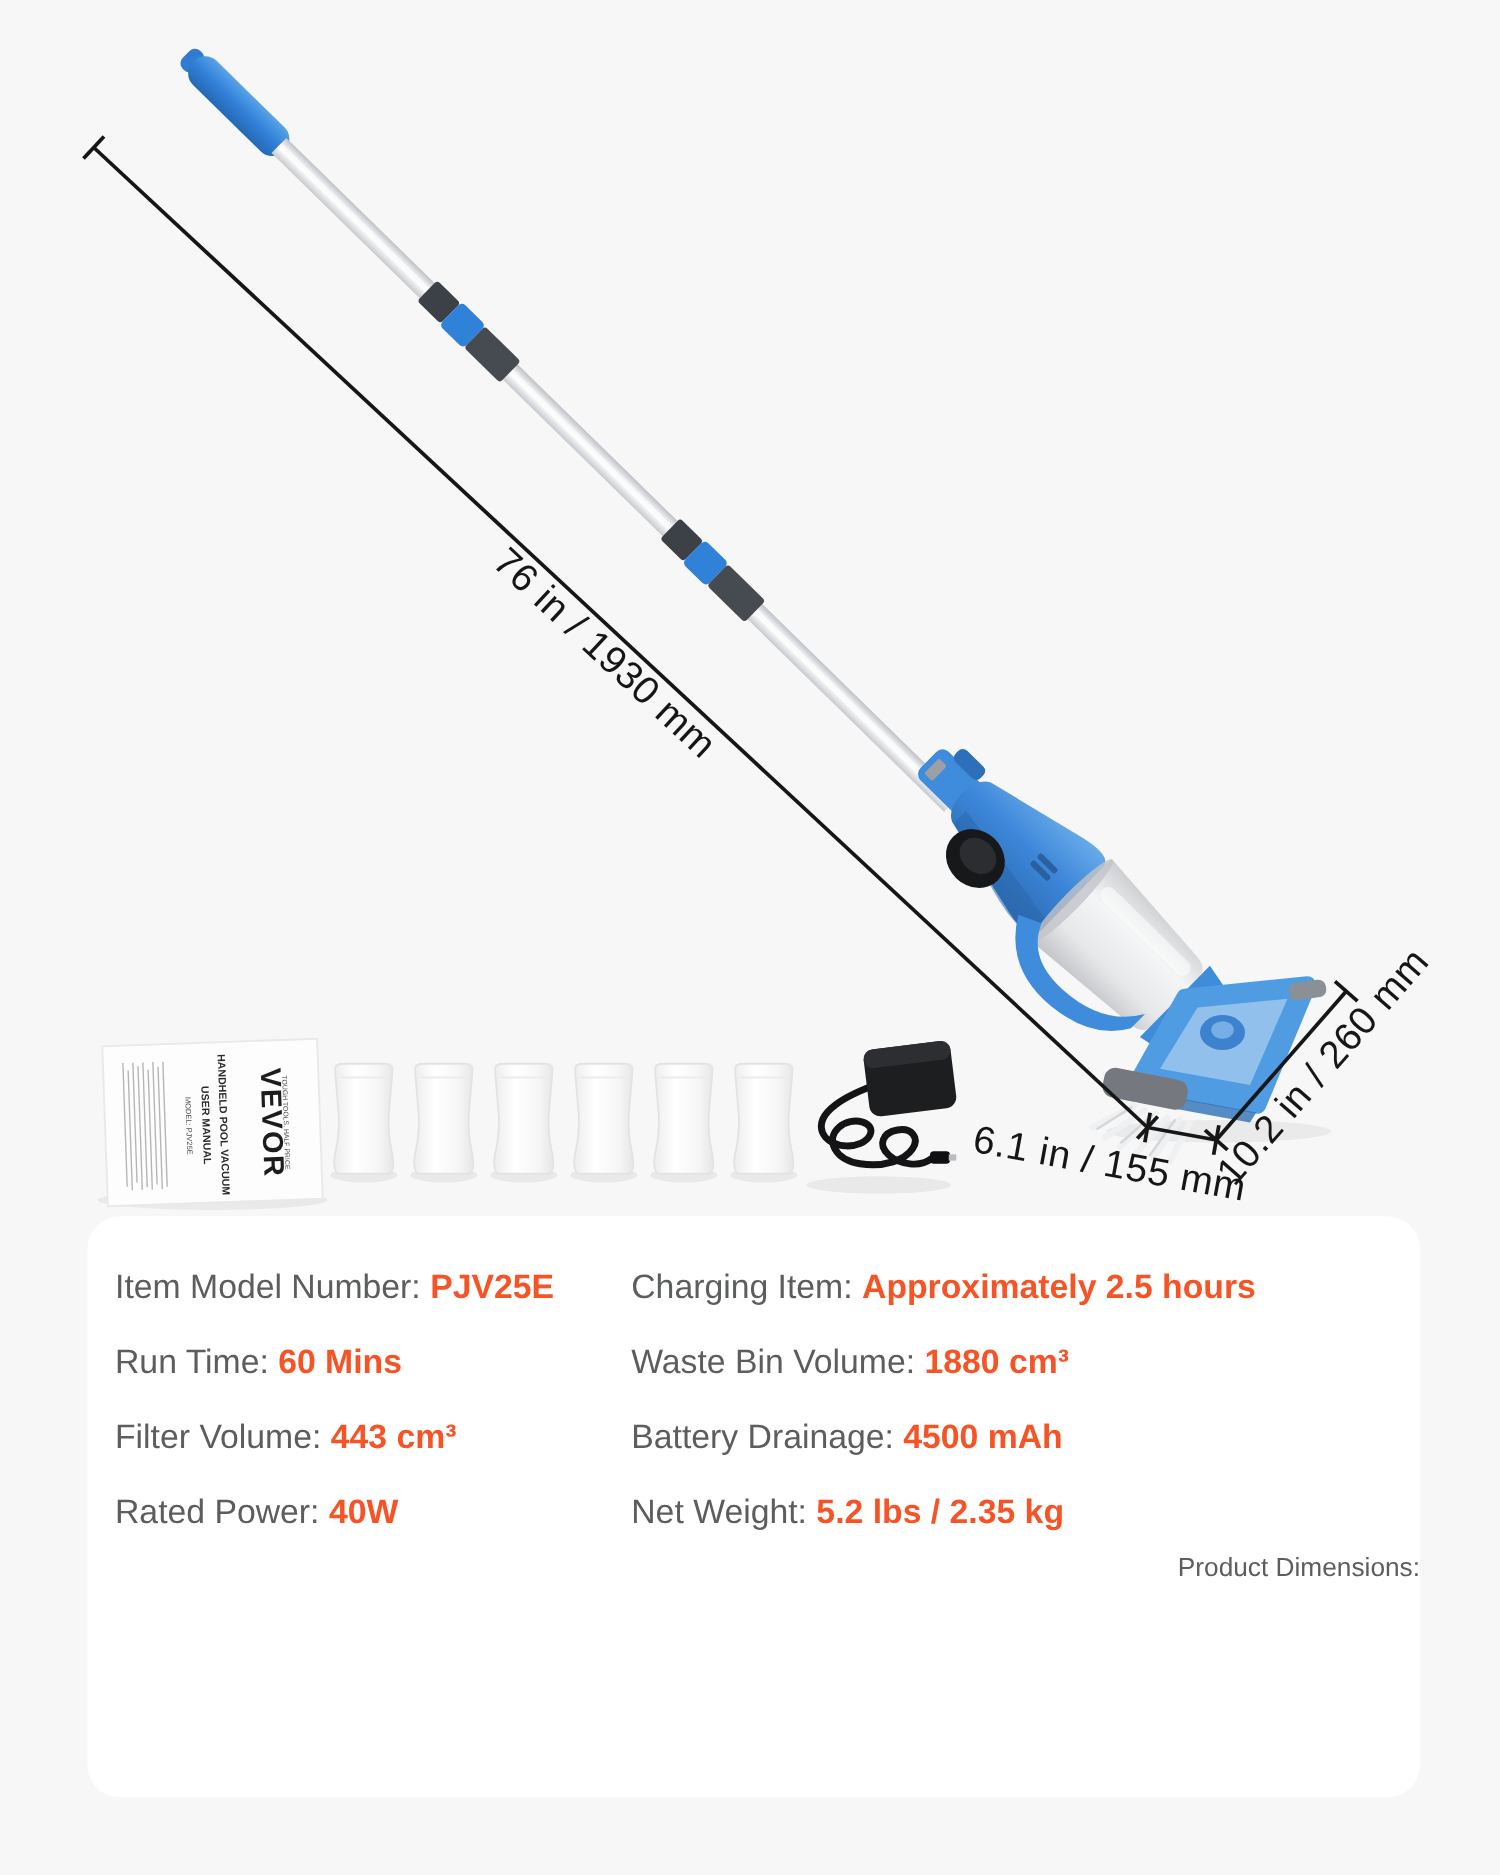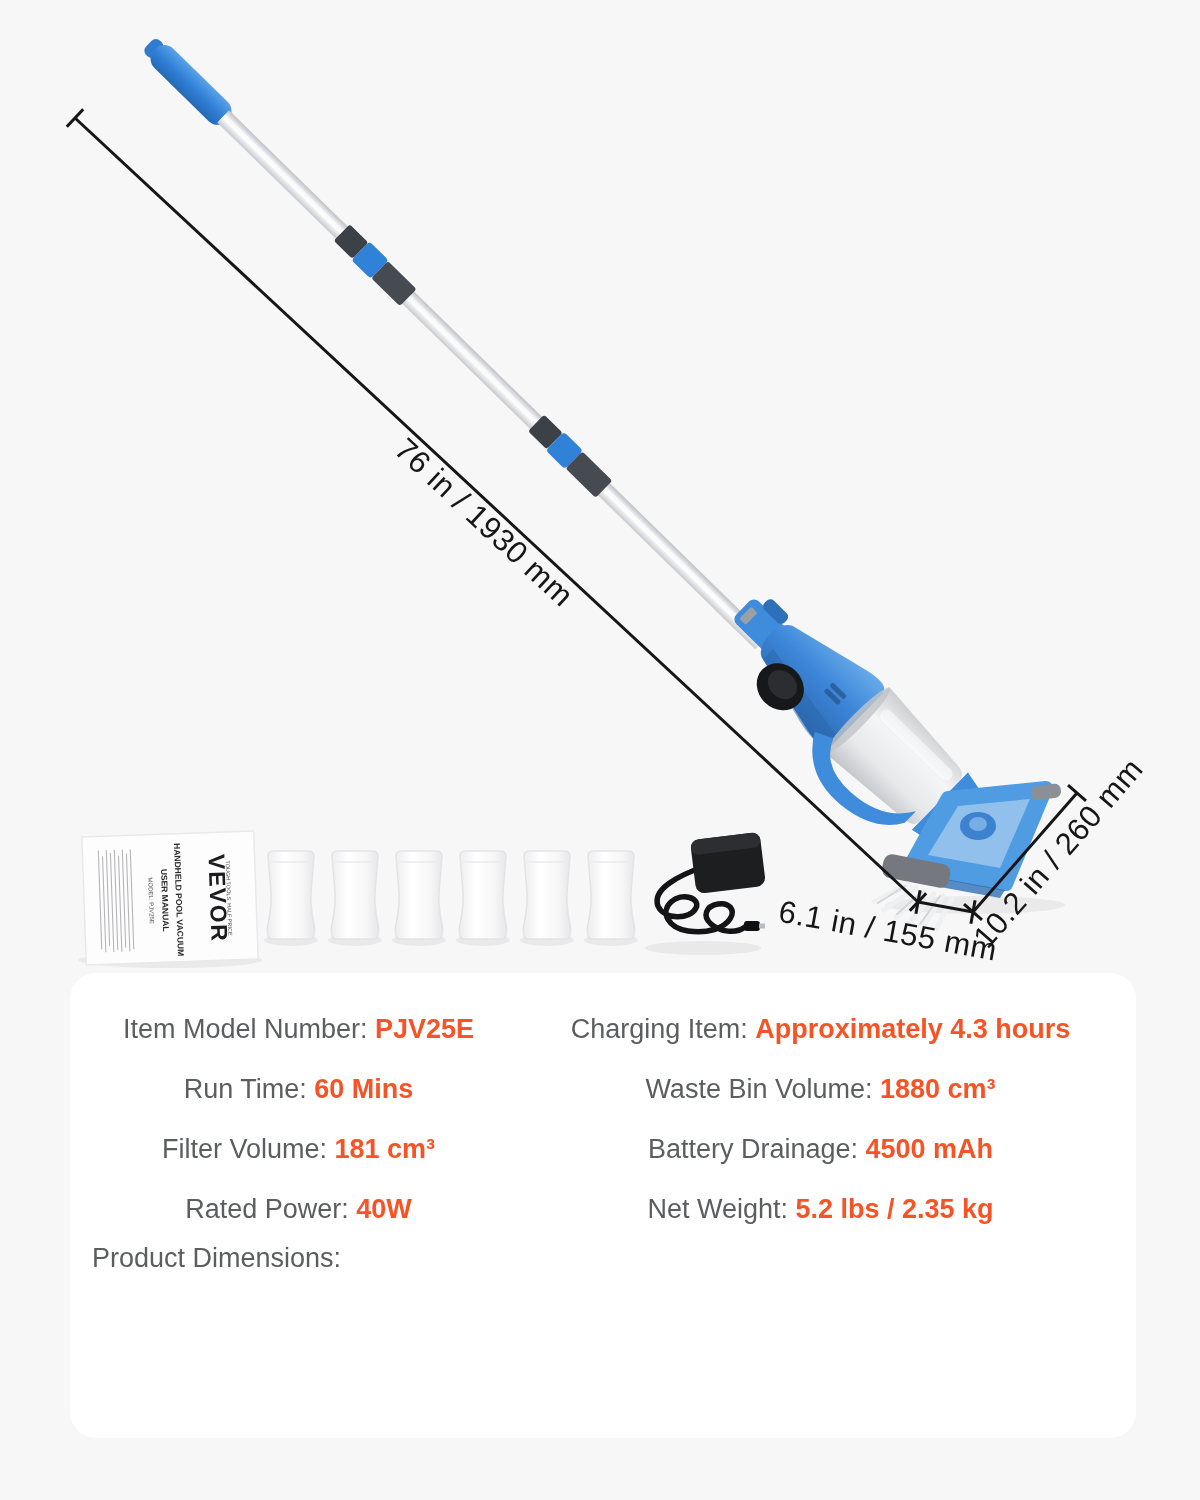--- a/index.html
+++ b/index.html
@@ -11,26 +11,25 @@
   .figure-wrap{position:absolute;left:0;top:0;width:1200px;height:970px;}
   .dim-text{fill:#161616;font-size:31px;font-family:"Liberation Sans",sans-serif;letter-spacing:0.5px;}
   .spec-panel{
     position:absolute;left:70px;top:973px;width:1066px;height:465px;
     background:#ffffff;border-radius:26px;box-sizing:border-box;
     padding:26px 0 0 22px;
   }
   .spec-grid{
     display:grid;grid-template-columns:413px auto;grid-auto-rows:60px;
     align-items:center;
-    text-align:center;
   }
   .spec-row{white-space:nowrap;font-size:27px;}
   .spec-label{color:#5c5d5f;}
   .spec-value{color:#f65426;font-weight:bold;}
-  .spec-dims{margin-top:4px;font-size:27px;}
+  .spec-dims{margin-top:4px;font-size:21px;text-align:right;}
   .spec-dims .spec-label{display:block;}
   .spec-dims .spec-value{display:block;margin-top:22px;white-space:nowrap;letter-spacing:-0.2px;}
 </style>
 </head>
 <body>
 
 <div class="figure-wrap">
 <svg viewBox="0 0 1200 970" width="1200" height="970">
   <defs>
     <linearGradient id="poleGrad" x1="0" y1="-9" x2="0" y2="9" gradientUnits="userSpaceOnUse">
@@ -207,24 +206,24 @@
     </g>
     <rect x="46" y="23" width="16" height="10" rx="3" fill="#0f0f11"></rect>
     <rect x="61" y="25.5" width="6" height="5" fill="#b9bcc0"></rect>
   </g>
 </svg>
 </div>
 
 <section class="spec-panel">
   <div class="spec-grid">
     <div class="spec-row"><span class="spec-label">Item Model Number:</span> <span class="spec-value">PJV25E</span></div>
-    <div class="spec-row"><span class="spec-label">Charging Item:</span> <span class="spec-value">Approximately 4.3 hours</span></div>
+    <div class="spec-row"><span class="spec-label">Charging Item:</span> <span class="spec-value">Approximately 2.5 hours</span></div>
     <div class="spec-row"><span class="spec-label">Run Time:</span> <span class="spec-value">60 Mins</span></div>
     <div class="spec-row"><span class="spec-label">Waste Bin Volume:</span> <span class="spec-value">1880 cm³</span></div>
-    <div class="spec-row"><span class="spec-label">Filter Volume:</span> <span class="spec-value">181 cm³</span></div>
+    <div class="spec-row"><span class="spec-label">Filter Volume:</span> <span class="spec-value">443 cm³</span></div>
     <div class="spec-row"><span class="spec-label">Battery Drainage:</span> <span class="spec-value">4500 mAh</span></div>
     <div class="spec-row"><span class="spec-label">Rated Power:</span> <span class="spec-value">40W</span></div>
     <div class="spec-row"><span class="spec-label">Net Weight:</span> <span class="spec-value">5.2 lbs / 2.35 kg</span></div>
   </div>
   <div class="spec-dims">
     <span class="spec-label">Product Dimensions:</span>
   </div>
 </section>
 
 </body></html>

